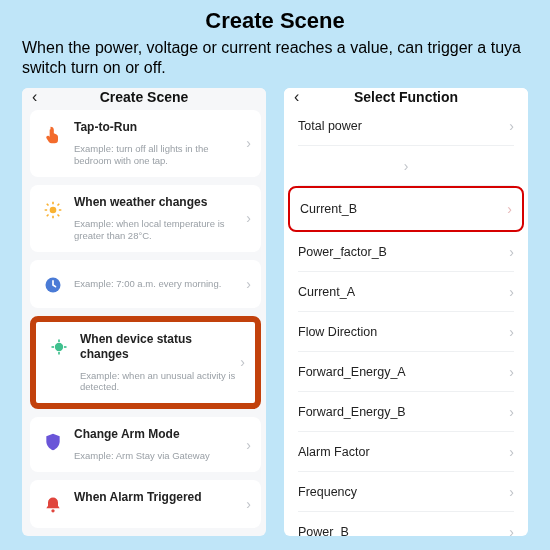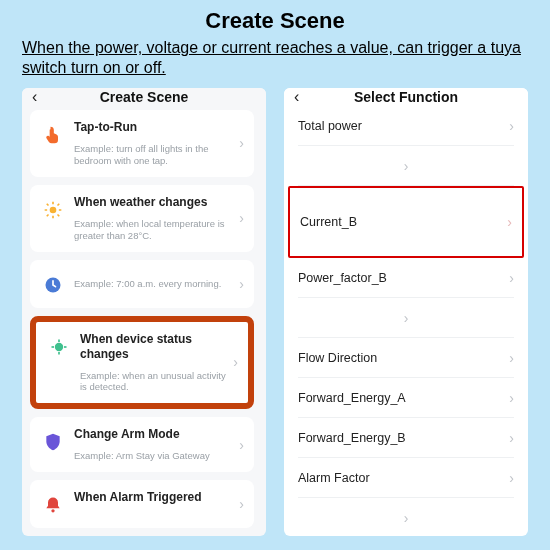--- a/index.html
+++ b/index.html
@@ -15,21 +15,20 @@
     font-size: 22px;
     font-weight: 700;
     color: #000;
     padding-top: 8px;
   }
   .page-subtitle {
     font-size: 16px;
     color: #000;
     padding: 4px 22px 10px 22px;
     line-height: 1.25;
-    text-decoration: underline;
   }
   .phones {
     display: flex;
     gap: 18px;
     padding: 0 22px;
   }
   .phone {
     background: #f6f7f9;
     border-radius: 6px;
     flex: 1;
@@ -55,21 +54,21 @@
     font-weight: 400;
   }
   .phone-header-title {
     flex: 1;
     text-align: center;
     font-size: 14px;
     font-weight: 600;
     color: #111;
     margin-left: -18px;
   }
-  .list { padding: 4px 12px 0 8px; }
+  .list { padding: 4px 5px 0 8px; }
   .card {
     background: #fff;
     border-radius: 8px;
     padding: 10px 10px 10px 10px;
     margin-bottom: 8px;
     display: flex;
     align-items: flex-start;
     position: relative;
   }
   .card.highlight { border: 6px solid #c2410c; }
@@ -144,23 +143,23 @@
   .frow .fchev { color:#c0c4c9; font-size:14px; }
   .frow::after{
     content:"";
     position:absolute;
     left:14px; right:14px; bottom:0;
     height:1px;
     background:#eef0f2;
   }
   .frow.highlight {
     border:2px solid #d60000;
-    border-radius:2px;
+    border-radius:8px;
     margin: 0 4px;
-    padding: 26px 10px;
+    padding: 13px 10px;
   }
   .frow.highlight::after{ display:none; }
   .frow.highlight .fchev { color:#e7b9b9; }
 
   
   .ic { width:20px; height:20px; }
   .ic.tap svg { color:#f36b2c; }
   .ic.sun svg { color:#f9b233; }
   .ic.clock svg { color:#4a7bd6; }
   .ic.device svg { color:#3fc08e; }
@@ -301,39 +300,41 @@
       </div>
       <div class="frow highlight">
         <span class="ftxt">Current_B</span>
         <span class="fchev">›</span>
       </div>
       <div class="frow">
         <span class="ftxt">Power_factor_B</span>
         <span class="fchev">›</span>
       </div>
       <div class="frow">
+        <span class="ftxt">Current_A</span>
         <span class="fchev">›</span>
       </div>
       <div class="frow">
         <span class="ftxt">Flow Direction</span>
         <span class="fchev">›</span>
       </div>
       <div class="frow">
         <span class="ftxt">Forward_Energy_A</span>
         <span class="fchev">›</span>
       </div>
       <div class="frow">
         <span class="ftxt">Forward_Energy_B</span>
         <span class="fchev">›</span>
       </div>
       <div class="frow">
         <span class="ftxt">Alarm Factor</span>
         <span class="fchev">›</span>
       </div>
       <div class="frow">
+        <span class="ftxt">Frequency</span>
         <span class="fchev">›</span>
       </div>
       <div class="frow">
         <span class="ftxt">Power_B</span>
         <span class="fchev">›</span>
       </div>
     </div>
   </div>
 
 </div>

